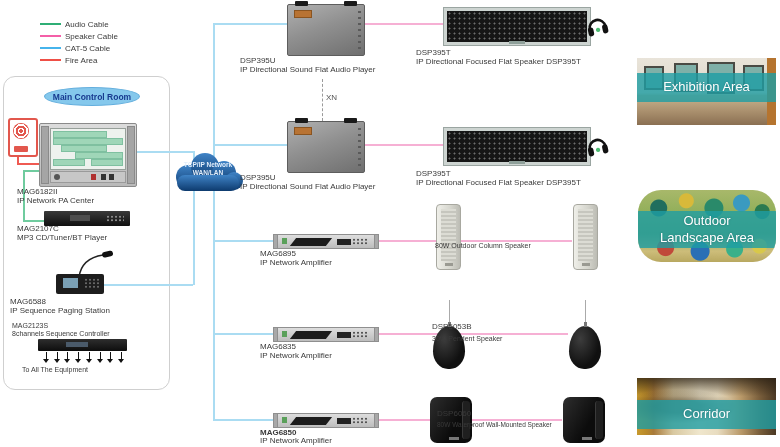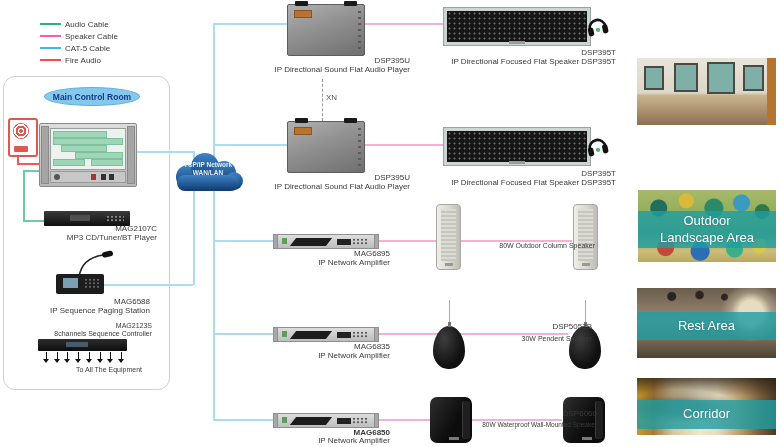--- a/index.html
+++ b/index.html
@@ -9,21 +9,21 @@
   
   .ln{position:absolute;z-index:1;}
   .ln.h{height:1.5px;}
   .ln.v{width:1.5px;}
   .c-cat5{background:#aadcf2;}
   .c-pink{background:#f6b0d4;}
   .c-green{background:#6fcb9e;}
   .c-red{background:#ef5a52;}
   .dash-v{position:absolute;width:0;border-left:1px dashed #9a9a9a;z-index:1;}
   
-  .lbl{position:absolute;font-size:8px;line-height:1.25;color:#3a3a3a;text-align:right;z-index:4;}
+  .lbl{position:absolute;font-size:8px;line-height:1.25;color:#3a3a3a;text-align:left;z-index:4;}
   .lbl.small{font-size:7px;}
   .lbl.tiny{font-size:6.5px;}
   
   .legend-row{position:absolute;display:flex;align-items:center;height:10px;z-index:4;}
   .swatch{display:inline-block;width:21px;height:2px;margin-right:4px;}
   .legend-label{font-size:8px;color:#3a3a3a;}
   
   .room{position:absolute;left:3px;top:76px;width:165px;height:312px;border:1px solid #cfcfcf;
         border-radius:12px;background:#fff;z-index:0;}
   .room-title{position:absolute;left:44px;top:87px;width:94px;height:17px;border-radius:50%;
@@ -113,21 +113,21 @@
   .photo-outdoor{background:
       radial-gradient(circle at 15% 25%,#1f6e5e 0 8px,transparent 9px),
       radial-gradient(circle at 35% 15%,#d8b93a 0 7px,transparent 8px),
       radial-gradient(circle at 55% 25%,#2a8a6a 0 9px,transparent 10px),
       radial-gradient(circle at 75% 18%,#3a9ac0 0 8px,transparent 9px),
       radial-gradient(circle at 90% 30%,#2a7a50 0 7px,transparent 8px),
       radial-gradient(circle at 20% 80%,#c04a3a 0 8px,transparent 9px),
       radial-gradient(circle at 45% 85%,#2a6fb5 0 9px,transparent 10px),
       radial-gradient(circle at 70% 82%,#3ab08a 0 8px,transparent 9px),
       radial-gradient(circle at 88% 78%,#d8c84a 0 7px,transparent 8px),
-      linear-gradient(180deg,#a8b86a 0%,#8fae58 35%,#7fa04e 60%,#cdbd7a 85%,#b8a860 100%);}
+      linear-gradient(180deg,#a8b86a 0%,#8fae58 35%,#7fa04e 60%,#cdbd7a 85%,#b8a860 100%); border-radius: 23px;}
   .photo-rest{background:
       radial-gradient(circle at 82% 35%,#e8dcc0 0 12px,rgba(232,220,192,0.35) 20px,transparent 30px),
       radial-gradient(circle at 25% 12%,#2a2520 0 4px,transparent 5px),
       radial-gradient(circle at 45% 10%,#2a2520 0 3.5px,transparent 5px),
       radial-gradient(circle at 63% 13%,#2a2520 0 3px,transparent 4px),
       linear-gradient(180deg,#6a5d4c 0%,#857663 25%,#9a8a74 48%,#7a6a55 72%,#4f4232 100%);}
   .photo-corridor{background:
       linear-gradient(180deg,rgba(40,30,18,0.75) 0%,rgba(40,30,18,0) 32%),
       radial-gradient(ellipse at 30% 50%,rgba(60,45,25,0.5) 0 16%,transparent 42%),
       linear-gradient(90deg,#c89a2e 0%,#b8882a 7%,#a87a3a 12%,#d8c8a0 26%,#efe6cc 45%,#e8dcc0 58%,#b89868 75%,#7a5f3c 88%,#4a3823 100%);}
@@ -144,21 +144,21 @@
   <div class="legend-row" style="left:40px;top:31px;">
     <span class="swatch" style="background: rgb(244, 95, 168);"></span>
     <span class="legend-label">Speaker Cable</span>
   </div>
   <div class="legend-row" style="left:40px;top:43px;">
     <span class="swatch" style="background: rgb(70, 180, 236);"></span>
     <span class="legend-label">CAT-5 Cable</span>
   </div>
   <div class="legend-row" style="left:40px;top:55px;">
     <span class="swatch" style="background: rgb(239, 79, 70);"></span>
-    <span class="legend-label">Fire Audio</span>
+    <span class="legend-label">Fire Area</span>
   </div>
 
   <div class="ln h c-cat5" style="left:135px;top:151px;width:59px;"></div>
   <div class="ln v c-cat5" style="left:193px;top:151px;height:134px;"></div>
   <div class="ln h c-cat5" style="left:104px;top:284px;width:89px;"></div>
   <div class="ln v c-cat5" style="left:213px;top:23px;height:397px;"></div>
   <div class="ln h c-cat5" style="left:213px;top:23px;width:74px;"></div>
   <div class="ln h c-cat5" style="left:213px;top:144px;width:74px;"></div>
   <div class="ln h c-cat5" style="left:213px;top:240px;width:63px;"></div>
   <div class="ln h c-cat5" style="left:213px;top:333px;width:63px;"></div>
@@ -199,20 +199,22 @@
       <div class="gbar" style="left:2px;top:30px;width:30px;"></div>
       <div class="gbar" style="left:40px;top:30px;width:30px;"></div>
     </div>
     <div class="pa-strip">
       <div class="pa-knob" style="left:3px;"></div>
       <div class="pa-btn" style="left:40px;background:#b03030;"></div>
       <div class="pa-btn" style="left:50px;background:#333;"></div>
       <div class="pa-btn" style="left:58px;background:#333;"></div>
     </div>
   </div>
+  <div class="lbl" style="left:17px;top:187px;width:140px;">MAG6182II</div>
+  <div class="lbl" style="left:17px;top:196px;width:140px;">IP Network PA Center</div>
 
   <div class="mp3">
     <div class="mp3-disp"></div>
     <div class="mp3-dots"></div>
   </div>
   <div class="lbl" style="left:17px;top:224px;width:140px;">MAG2107C</div>
   <div class="lbl" style="left:17px;top:233px;width:140px;">MP3 CD/Tuner/BT Player</div>
 
   <svg class="abs" style="left:70px;top:248px;z-index:2;" width="46" height="30" viewBox="0 0 46 30">
     <path d="M9,29 C11,15 20,9 33,7" fill="none" stroke="#222" stroke-width="1.6"></path>
@@ -358,33 +360,31 @@
   </div>
   <div class="lbl" style="left:437px;top:409px;width:160px;">DSP6060</div>
   <div class="lbl tiny" style="left:437px;top:421px;width:160px;">80W Waterproof Wall-Mounted Speaker</div>
 
   <div class="photo photo-exhibition" style="left:637px;top:58px;width:139px;height:67px;">
     <div class="ex-frame" style="left:7px;top:8px;width:16px;height:20px;"></div>
     <div class="ex-frame" style="left:37px;top:5px;width:20px;height:25px;"></div>
     <div class="ex-frame" style="left:70px;top:4px;width:24px;height:28px;"></div>
     <div class="ex-frame" style="left:106px;top:7px;width:17px;height:22px;"></div>
     <div class="ex-wall-r"></div>
+    <div class="banner" style="top:15px;height:29px;">
+      <span>Exhibition Area</span>
+    </div>
   </div>
 
   <div class="photo photo-outdoor" style="left:638px;top:190px;width:138px;height:72px;">
     <div class="banner" style="top:21px;height:37px;">
       <span style="display:inline-block;width:100px;">Outdoor Landscape Area</span>
     </div>
   </div>
 
-  <div class="photo photo-rest" style="left:637px;top:288px;width:139px;height:70px;">
-    <div class="banner" style="top:24px;height:28px;">
-      <span>Rest Area</span>
-    </div>
-  </div>
 
   <div class="photo photo-corridor" style="left:637px;top:378px;width:139px;height:57px;">
     <div class="banner" style="top:22px;height:29px;">
       <span>Corridor</span>
     </div>
   </div>
 
 </div>
 
 </body></html>

